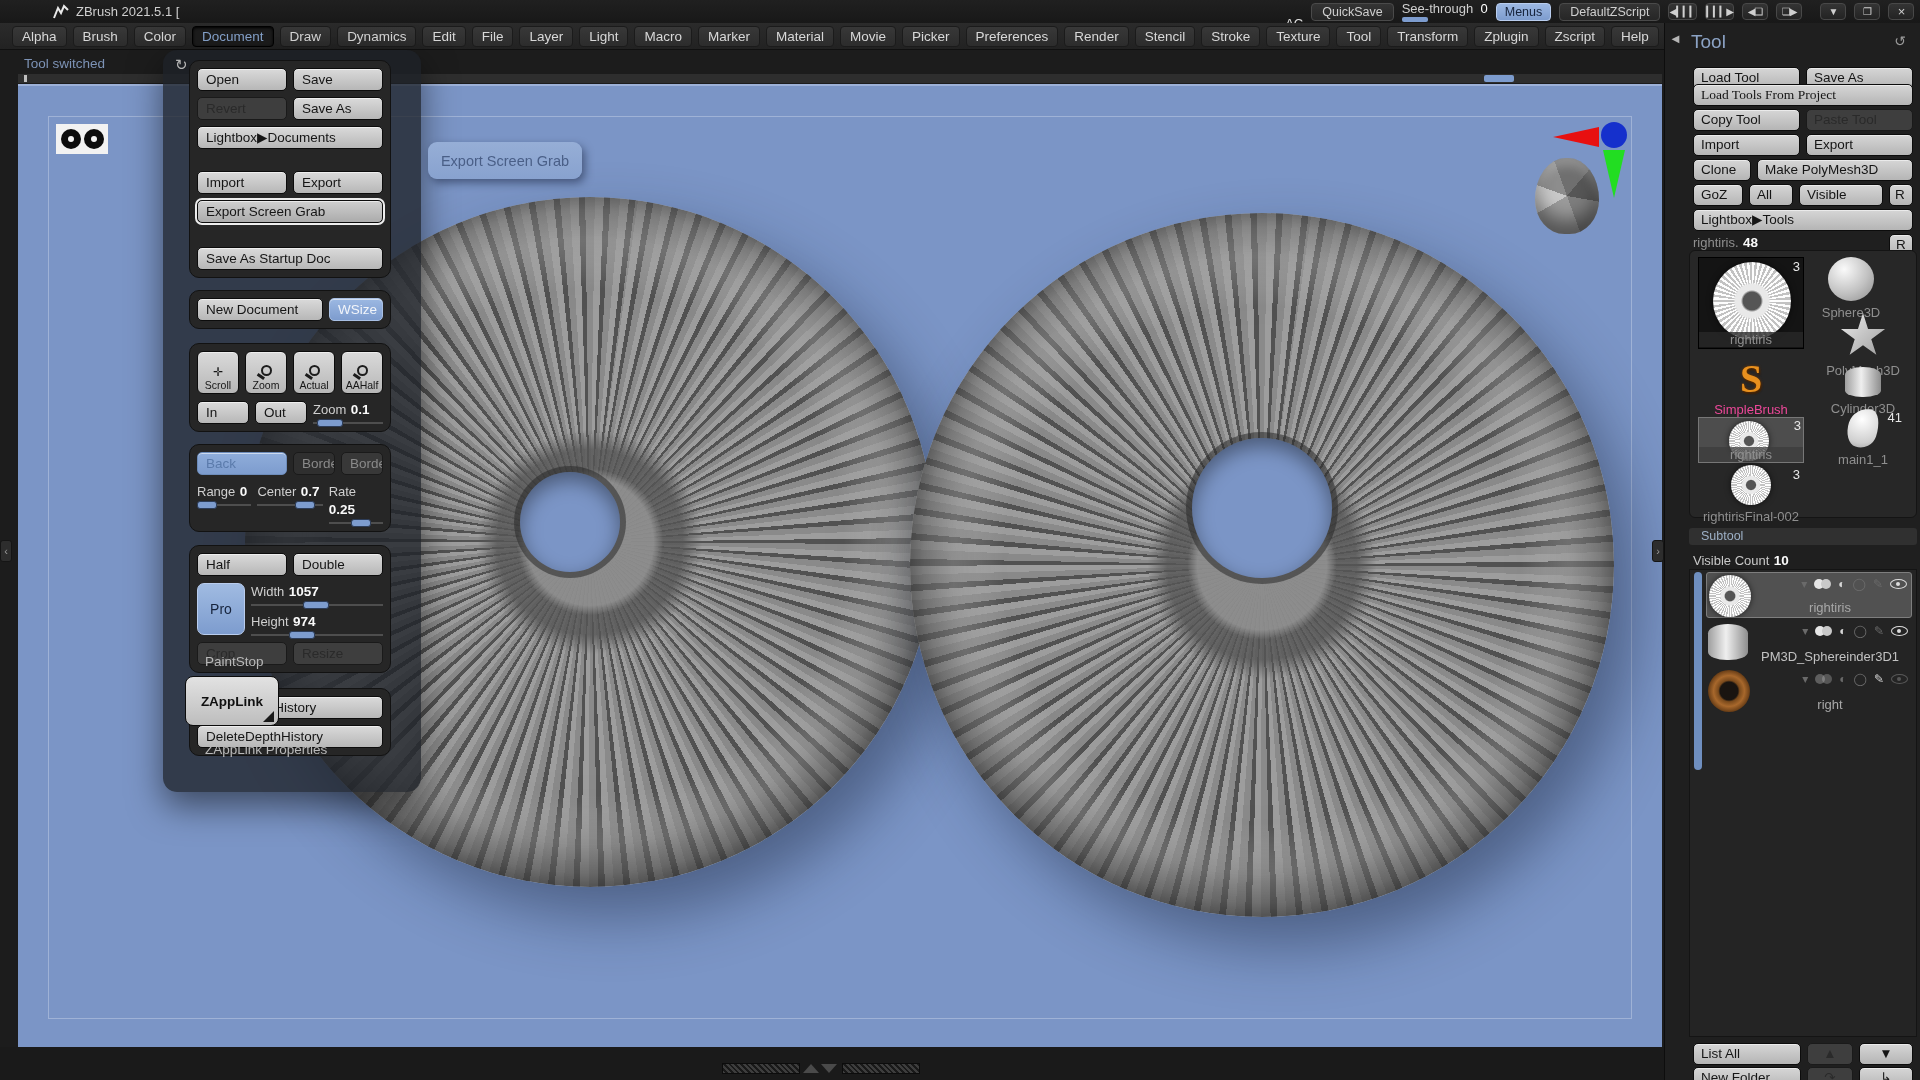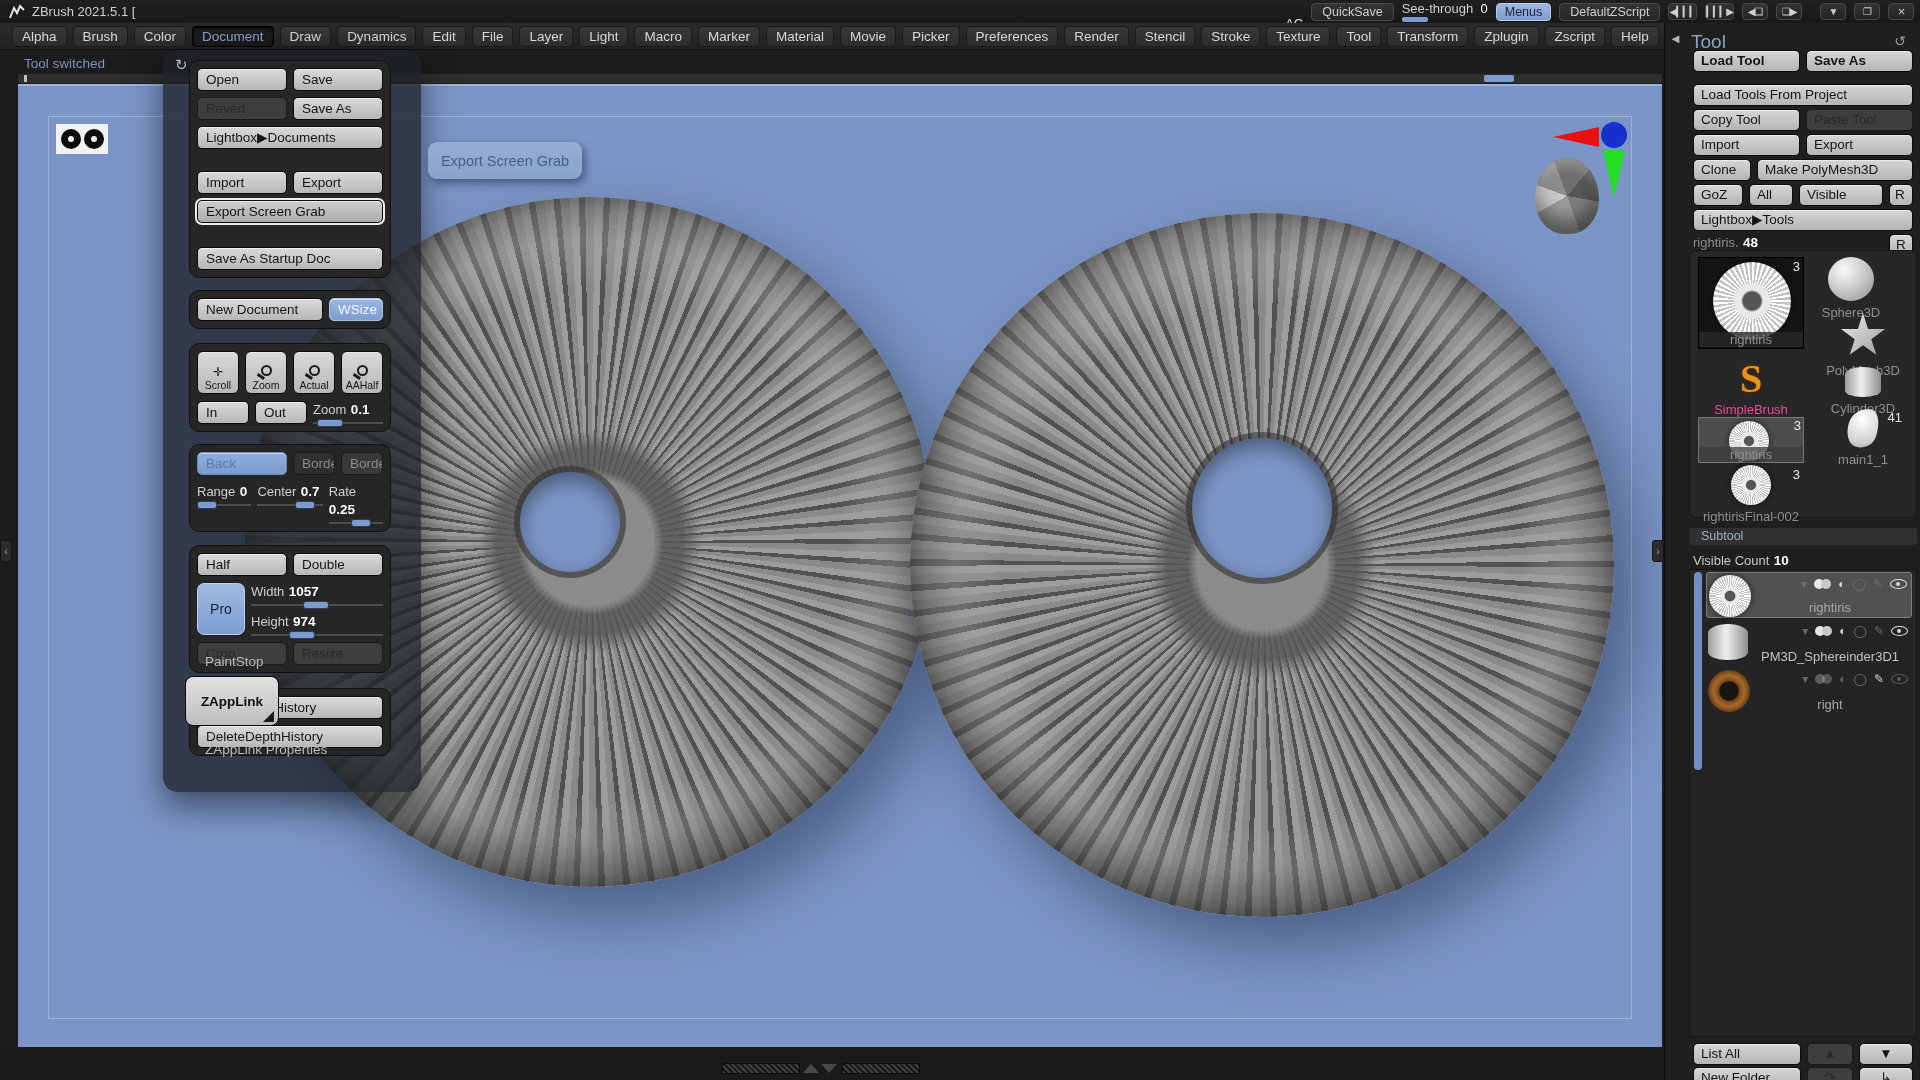--- a/index.html
+++ b/index.html
@@ -3,21 +3,21 @@
 <meta charset="utf-8">
 <style>
   * { margin:0; padding:0; box-sizing:border-box; }
   html,body { width:1920px; height:1080px; }
   body { position:relative; overflow:hidden; background:#1c1c1c;
          font-family:"Liberation Sans", sans-serif; color:#d5d5d5; }
 
   
   #titlebar { position:absolute; left:0; top:0; width:1920px; height:23px;
               background:linear-gradient(#202020,#181818); display:flex; align-items:center;
-              font-size:13px; color:#cfcfcf; }
+              font-size:13px; color:#cfcfcf;padding-left:44px; }
   .tb-right { margin-left:auto; display:flex; align-items:center; gap:8px; padding-right:6px; }
   .tb-btn { background:linear-gradient(#343434,#262626); border:1px solid #4a4a4a;
             border-radius:4px; padding:1px 10px; color:#cfcfcf; font-size:12.5px; }
   .tb-ico { background:linear-gradient(#343434,#232323); border:1px solid #484848;
             border-radius:4px; min-width:26px; height:17px; display:inline-flex;
             align-items:center; justify-content:center; font-size:10px; color:#cfcfcf; letter-spacing:-1px;}
   .menus-btn { background:linear-gradient(#9db8e2,#7d9cce); color:#16233c; border:1px solid #b9cdee;
                border-radius:4px; padding:1px 8px; font-size:12.5px; }
 
   
@@ -439,26 +439,26 @@
   <div class="freelabel" style="position:absolute; left:42px; top:692px;">ZAppLink Properties</div>
 </div>
 
 <div id="tooltip">Export Screen Grab</div>
 
 <div id="tray">
   <span class="tray-divider-ico">◄</span>
   <div id="tray-header">Tool</div>
   <span class="tray-refresh">↺</span>
 
-  <div class="trow" style="top:27px;font-weight:bold;">
+  <div class="trow" style="top:44px;">
     <span class="tbtn" style="flex:1;">Load Tool</span>
     <span class="tbtn" style="flex:1;">Save As</span>
   </div>
   <div class="trow" style="top:61px;">
-    <span class="tbtn" style="flex:1;">Load Tools From Project</span>
+    <span class="tbtn" style="flex:1;font-family:Liberation Serif, serif;">Load Tools From Project</span>
   </div>
   <div class="trow" style="top:86px;align-items:center;">
     <span class="tbtn" style="flex:1;">Copy Tool</span>
     <span class="tbtn dis" style="flex:1;">Paste Tool</span>
   </div>
   <div class="trow" style="top:111px;">
     <span class="tbtn" style="flex:1;">Import</span>
     <span class="tbtn" style="flex:1;">Export</span>
   </div>
   <div class="trow" style="top:136px;">

